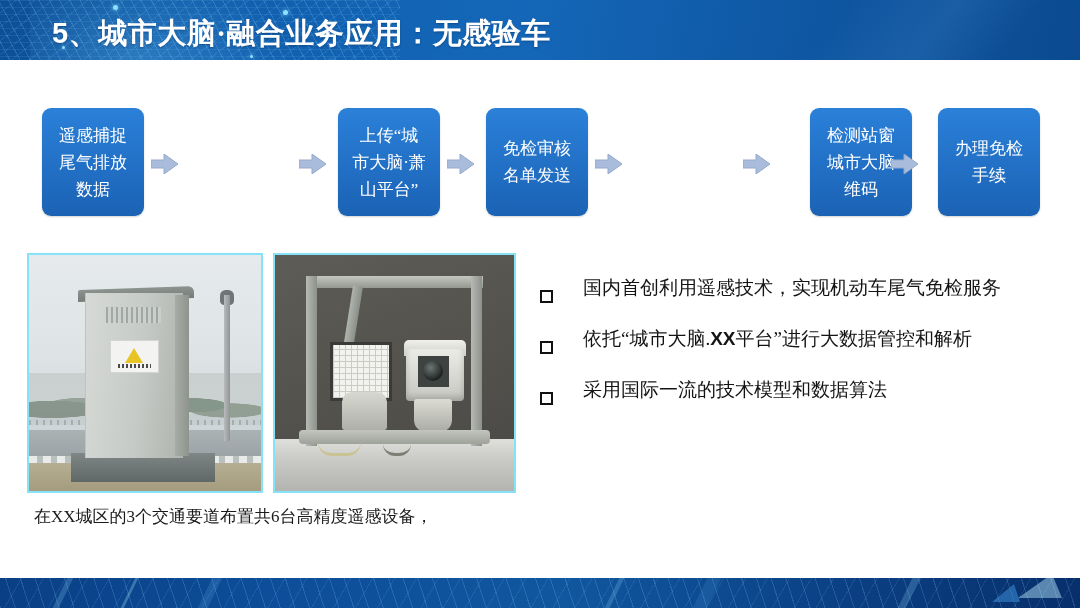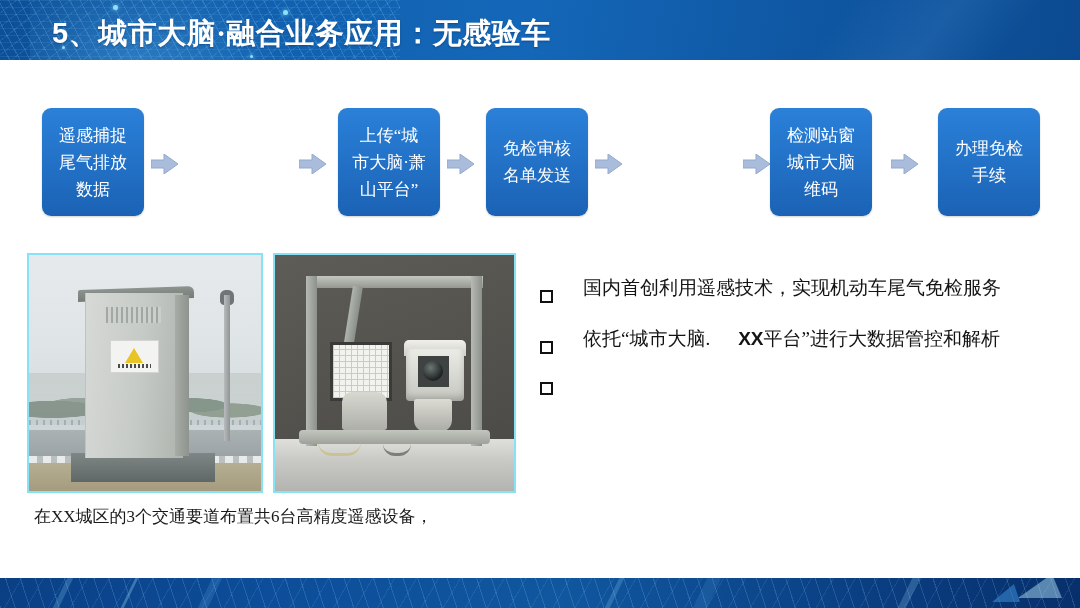--- a/index.html
+++ b/index.html
@@ -205,21 +205,21 @@
   .bullets{position:absolute;left:540px;top:272px;width:520px;}
   .bullet{display:flex;align-items:flex-end;margin-bottom:20px;}
   .bmark{
     flex:0 0 auto;width:13px;height:13px;border:2.5px solid #111;box-sizing:border-box;
     margin-top:8px;margin-right:30px;background:#fff;
   }
   .btext{
     font-size:19px;line-height:31px;color:#141414;
     font-family:"Liberation Serif","DejaVu Serif",serif;
   }
-  .btext b{font-family:"Liberation Sans","DejaVu Sans",sans-serif;font-weight:700;margin-left:28px;}
+  .btext b{font-family:"Liberation Sans","DejaVu Sans",sans-serif;font-weight:700;}
 </style>
 </head>
 <body>
 
 <div class="slide">
 
   <div class="header">
     <div class="hdr-mesh"></div>
     <div class="hdr-glow"></div>
     <div class="hdr-streak"></div>
@@ -282,21 +282,21 @@
           <path d="M0 6 h13 V0 l14 10 -14 10 V14 H0 Z" fill="#a9bcdc" stroke="#94a8cb" stroke-width="1"></path>
         </svg>
       </div>
 
     <div class="farr" style="left:743px">
         <svg viewBox="0 0 27 20">
           <path d="M0 6 h13 V0 l14 10 -14 10 V14 H0 Z" fill="#a9bcdc" stroke="#94a8cb" stroke-width="1"></path>
         </svg>
       </div>
 
-    <div class="fbox" style="left:770px">
+    <div class="fbox" style="left:810px">
         <div>
           <span>检测站窗</span>
           <span>城市大脑</span>
           <span>维码</span>
         </div>
       </div>
     <div class="farr" style="left:891px">
         <svg viewBox="0 0 27 20">
           <path d="M0 6 h13 V0 l14 10 -14 10 V14 H0 Z" fill="#a9bcdc" stroke="#94a8cb" stroke-width="1"></path>
         </svg>
@@ -361,20 +361,23 @@
       </div>
     </div>
     <div class="bullet">
       <div class="bmark"></div>
       <div class="btext">
         <span>依托“城市大脑.</span><b>XX</b><span>平台”进行大数据管控和解析</span>
       </div>
     </div>
     <div class="bullet">
       <div class="bmark"></div>
+      <div class="btext">
+        <span>采用国际一流的技术模型和数据算法</span><b></b><span></span>
+      </div>
     </div>
   </div>
 
   <div class="footer">
     <div class="ftr-pat"></div>
     <span class="ftr-shard s1"></span>
     <span class="ftr-shard s2"></span>
     <span class="ftr-shard s3"></span>
     <span class="ftr-shard s4"></span>
     <span class="ftr-shard s5"></span>

